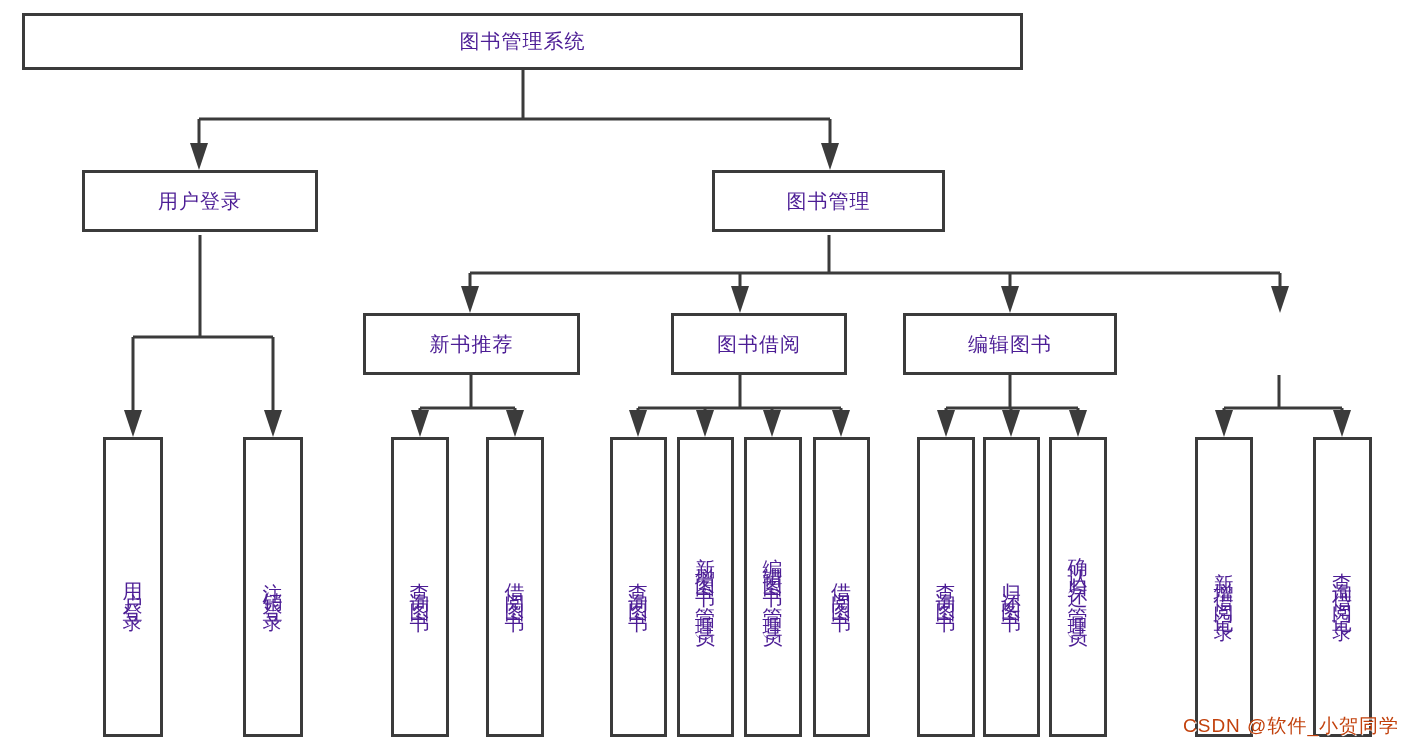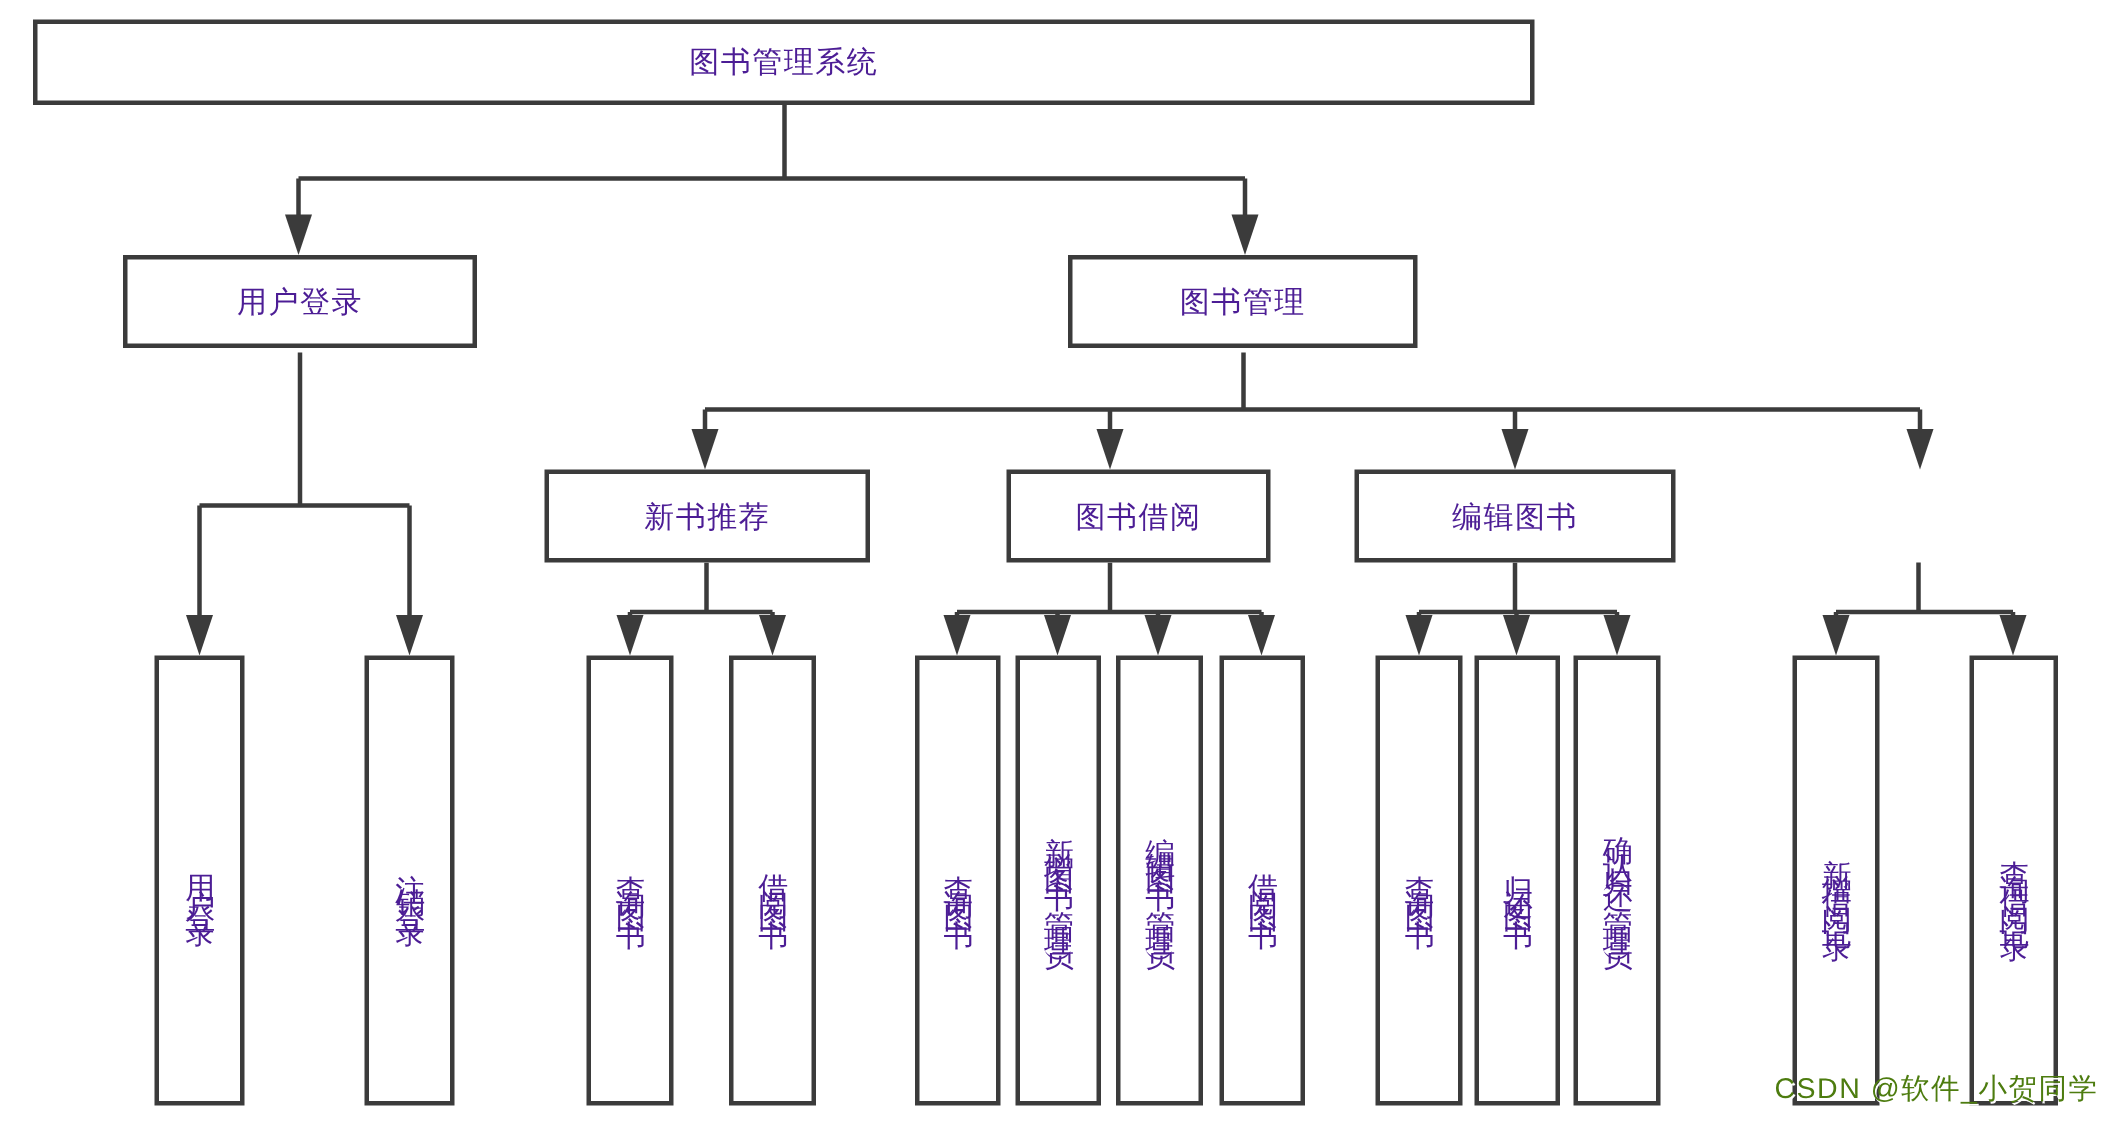--- a/index.html
+++ b/index.html
@@ -61,21 +61,21 @@
   .l-7  { left: 813px;  width: 57px; }
   .l-8  { left: 917px;  width: 58px; }
   .l-9  { left: 983px;  width: 57px; }
   .l-10 { left: 1049px; width: 58px; }
   .l-11 { left: 1195px; width: 58px; }
   .l-12 { left: 1313px; width: 59px; }
   .watermark {
     position: absolute;
     left: 1183px; top: 713px;
     font-size: 19px;
-    color: #4d7c0f;
+    color: #c2410c;
     letter-spacing: 1px;
     z-index: 3;
     text-shadow: 1px 1px 0 #ffffff;
     white-space: nowrap;
   }
 </style>
 </head>
 <body>
 
 <div class="canvas">

